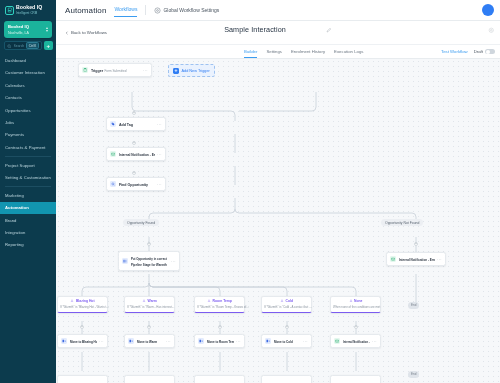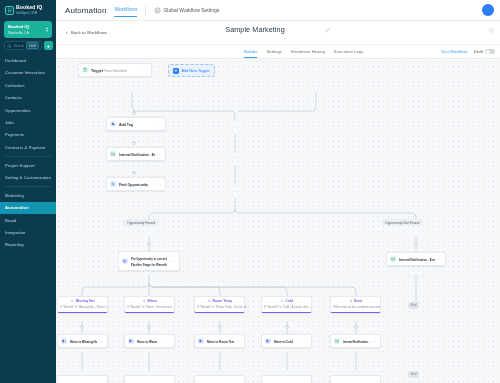--- a/index.html
+++ b/index.html
@@ -316,21 +316,21 @@
     </div>
 
     <div class="subbar">
       <span class="backlink">
         <svg class="chev-l" viewBox="0 0 24 24" fill="none" stroke="#4a5560" stroke-width="2.6">
           <path d="M15 4 L7 12 L15 20"></path>
         </svg>
         <span>Back to Workflows</span>
       </span>
       <span class="wf-title-wrap">
-        <span class="wf-title">Sample Marketing</span>
+        <span class="wf-title">Sample Interaction</span>
         <svg class="pencil" viewBox="0 0 24 24" fill="none" stroke="#6b7682" stroke-width="2">
           <path d="M4 20l4-1 11-11-3-3L5 16z"></path>
         </svg>
       </span>
       <svg class="subbar-gear" viewBox="0 0 24 24" fill="none" stroke="#9aa3ac" stroke-width="2">
         <circle cx="12" cy="12" r="8"></circle>
           <circle cx="12" cy="12" r="3"></circle>
       </svg>
     </div>
 

